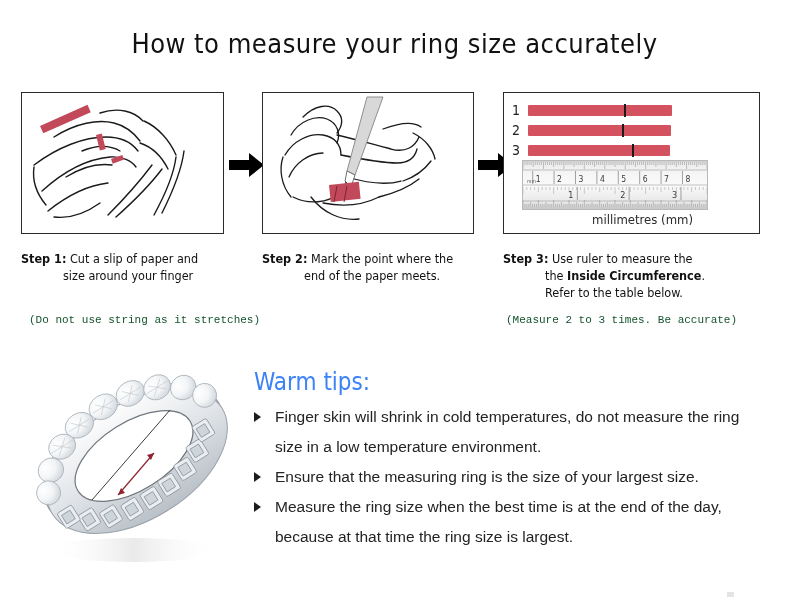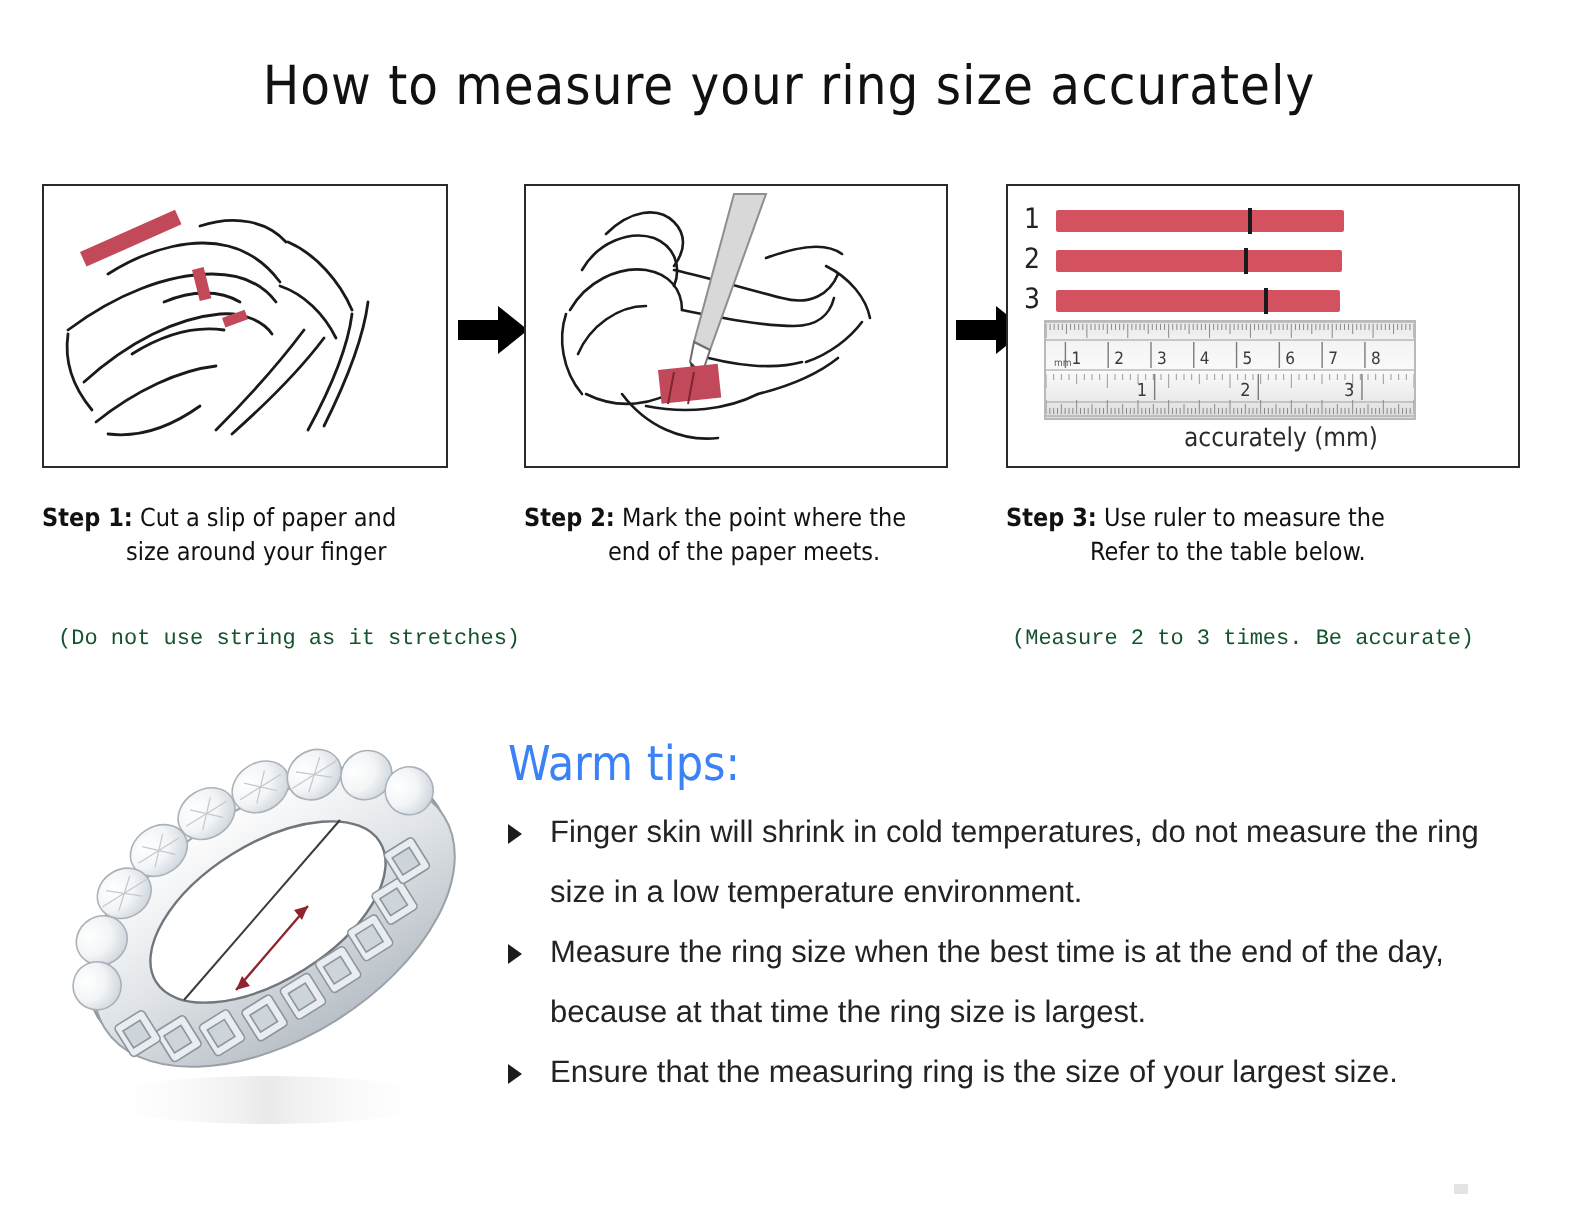--- a/index.html
+++ b/index.html
@@ -490,37 +490,38 @@
           <line x1="172.5" x2="172.5" y1="46" y2="43"></line>
           <line x1="174.41666666666666" x2="174.41666666666666" y1="46" y2="43"></line>
           <line x1="176.33333333333334" x2="176.33333333333334" y1="46" y2="41"></line>
           <line x1="178.25" x2="178.25" y1="46" y2="43"></line>
           <line x1="180.16666666666666" x2="180.16666666666666" y1="46" y2="43"></line>
           <line x1="182.08333333333334" x2="182.08333333333334" y1="46" y2="43"></line>
           <line x1="184" x2="184" y1="46" y2="39"></line>
         </g>
     </svg>
   </div>
-  <div class="mm-label">accurately (mm)</div>
+  <div class="mm-label">millimetres (mm)</div>
 
   <div class="step-caption" id="cap1">
     <b>Step 1:</b>
     <span>Cut a slip of paper and</span>
     <span class="cap-ind">size around your finger</span>
   </div>
 
   <div class="step-caption" id="cap2">
     <b>Step 2:</b>
     <span>Mark the point where the</span>
     <span class="cap-ind">end of the paper meets.</span>
   </div>
 
   <div class="step-caption" id="cap3">
     <b>Step 3:</b>
     <span>Use ruler to measure the</span>
+    <span class="cap-ind"><span>the </span><b>Inside Circumference</b><span>.</span></span>
     <span class="cap-ind2">Refer to the table below.</span>
   </div>
 
   <div class="note" id="note1">(Do not use string as it stretches)</div>
   <div class="note" id="note3">(Measure 2 to 3 times. Be accurate)</div>
 
   <div class="ring-wrap">
     <svg width="232" height="225" viewBox="0 0 232 225">
       <defs>
         <radialGradient id="gemG" cx="35%" cy="30%" r="75%">
@@ -613,22 +614,22 @@
   </div>
 
   <div class="tips-title">Warm tips:</div>
   <div class="tips">
     <div class="tip">
       <span class="bullet"></span>
       <span>Finger skin will shrink in cold temperatures, do not measure the ring size in a low temperature environment.</span>
     </div>
     <div class="tip">
       <span class="bullet"></span>
-      <span>Measure the ring size when the best time is at the end of the day, because at that time the ring size is largest.</span>
+      <span>Ensure that the measuring ring is the size of your largest size.</span>
     </div>
     <div class="tip">
       <span class="bullet"></span>
-      <span>Ensure that the measuring ring is the size of your largest size.</span>
+      <span>Measure the ring size when the best time is at the end of the day, because at that time the ring size is largest.</span>
     </div>
   </div>
 
   <div class="corner-artifact"></div>
 </div>
 
 </body></html>

